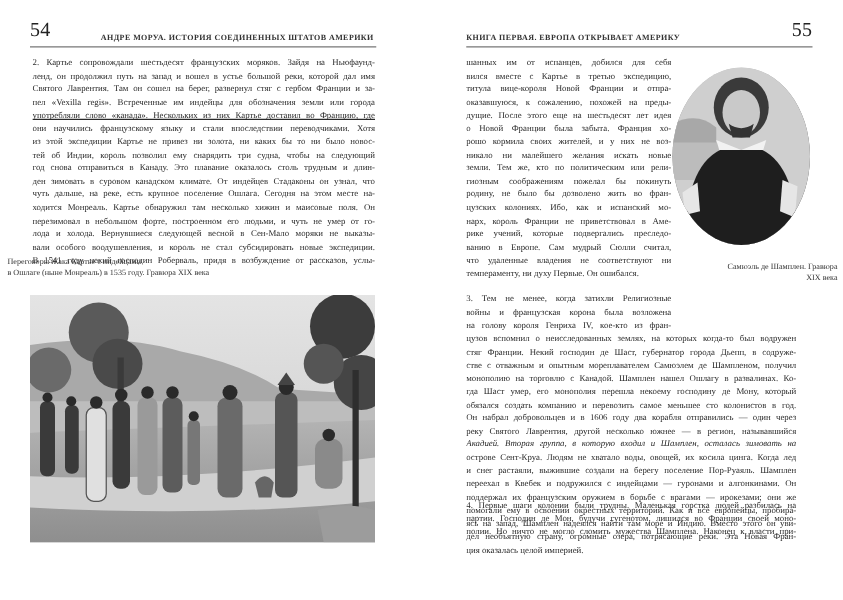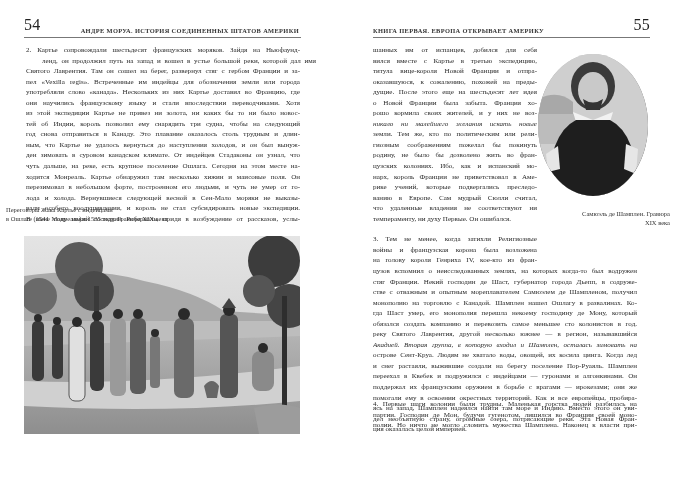--- a/index.html
+++ b/index.html
@@ -58,29 +58,28 @@
 <body>
 
 <div class="page page-left">
   <div class="running-head">
     <span class="folio">54</span>
     <span class="head-title">АНДРЕ МОРУА. ИСТОРИЯ СОЕДИНЕННЫХ ШТАТОВ АМЕРИКИ</span>
   </div>
 
   <div class="para left-para" id="lp2">
       <span class="line" style="width: 274px; white-space: normal; overflow: hidden; height: 10.55px;">2. Картье сопровождали шестьдесят французских моряков. Зайдя на Ньюфаунд-</span>
-      <span class="line" style="width: 274px; white-space: normal; overflow: hidden; height: 10.55px; margin-left: 16px;">ленд, он продолжил путь на запад и вошел в устье большой реки, которой дал имя</span>
+      <span class="line" style="width: 274px; white-space: normal; overflow: hidden; height: 10.55px;">ленд, он продолжил путь на запад и вошел в устье большой реки, которой дал имя</span>
       <span class="line" style="width: 274px; white-space: normal; overflow: hidden; height: 10.55px;">Святого Лаврентия. Там он сошел на берег, развернул стяг с гербом Франции и за-</span>
       <span class="line" style="width: 274px; white-space: normal; overflow: hidden; height: 10.55px;">пел «Vexilla regis». Встреченные им индейцы для обозначения земли или города</span>
-      <span class="line" style="width: 274px; white-space: normal; overflow: hidden; height: 10.55px;">употребляли слово «канада». Нескольких из них Картье доставил во Францию, где</span>
+      <span class="line" style="width: 274px; white-space: normal; overflow: hidden; height: 10.55px; text-decoration: underline;">употребляли слово «канада». Нескольких из них Картье доставил во Францию, где</span>
       <span class="line" style="width: 274px; white-space: normal; overflow: hidden; height: 10.55px;">они научились французскому языку и стали впоследствии переводчиками. Хотя</span>
       <span class="line" style="width: 274px; white-space: normal; overflow: hidden; height: 10.55px;">из этой экспедиции Картье не привез ни золота, ни каких бы то ни было новос-</span>
       <span class="line" style="width: 274px; white-space: normal; overflow: hidden; height: 10.55px;">тей об Индии, король позволил ему снарядить три судна, чтобы на следующий</span>
       <span class="line" style="width: 274px; white-space: normal; overflow: hidden; height: 10.55px;">год снова отправиться в Канаду. Это плавание оказалось столь трудным и длин-</span>
-      <span class="line" style="width: 274px; white-space: normal; overflow: hidden; height: 10.55px;">ным, что Картье не удалось вернуться до наступления холодов, и он был вынуж-</span>
       <span class="line" style="width: 274px; white-space: normal; overflow: hidden; height: 10.55px;">ден зимовать в суровом канадском климате. От индейцев Стадаконы он узнал, что</span>
       <span class="line" style="width: 274px; white-space: normal; overflow: hidden; height: 10.55px;">чуть дальше, на реке, есть крупное поселение Ошлага. Сегодня на этом месте на-</span>
       <span class="line" style="width: 274px; white-space: normal; overflow: hidden; height: 10.55px;">ходится Монреаль. Картье обнаружил там несколько хижин и маисовые поля. Он</span>
       <span class="line" style="width: 274px; white-space: normal; overflow: hidden; height: 10.55px;">перезимовал в небольшом форте, построенном его людьми, и чуть не умер от го-</span>
       <span class="line" style="width: 274px; white-space: normal; overflow: hidden; height: 10.55px;">лода и холода. Вернувшиеся следующей весной в Сен-Мало моряки не выказы-</span>
       <span class="line" style="width: 274px; white-space: normal; overflow: hidden; height: 10.55px;">вали особого воодушевления, и король не стал субсидировать новые экспедиции.</span>
       <span class="line" style="width: 274px; white-space: normal; overflow: hidden; height: 10.55px;">В 1541 году некий господин Роберваль, придя в возбуждение от рассказов, услы-</span>
     </div>
 
   <div class="caption caption-left">
@@ -155,21 +154,21 @@
   </div>
 
   <div class="para right-col-narrow" id="rp1">
       <span class="line" style="width: 164px; white-space: normal; overflow: hidden; height: 10.55px;">шанных им от испанцев, добился для себя</span>
       <span class="line" style="width: 164px; white-space: normal; overflow: hidden; height: 10.55px;">вился вместе с Картье в третью экспедицию,</span>
       <span class="line" style="width: 164px; white-space: normal; overflow: hidden; height: 10.55px;">титула вице-короля Новой Франции и отпра-</span>
       <span class="line" style="width: 164px; white-space: normal; overflow: hidden; height: 10.55px;">оказавшуюся, к сожалению, похожей на преды-</span>
       <span class="line" style="width: 164px; white-space: normal; overflow: hidden; height: 10.55px;">дущие. После этого еще на шестьдесят лет идея</span>
       <span class="line" style="width: 164px; white-space: normal; overflow: hidden; height: 10.55px;">о Новой Франции была забыта. Франция хо-</span>
       <span class="line" style="width: 164px; white-space: normal; overflow: hidden; height: 10.55px;">рошо кормила своих жителей, и у них не воз-</span>
-      <span class="line" style="width: 164px; white-space: normal; overflow: hidden; height: 10.55px; font-style: italic;">никало ни малейшего желания искать новые</span>
+      <span class="line" style="width: 164px; white-space: normal; overflow: hidden; height: 10.55px;">никало ни малейшего желания искать новые</span>
       <span class="line" style="width: 164px; white-space: normal; overflow: hidden; height: 10.55px;">земли. Тем же, кто по политическим или рели-</span>
       <span class="line" style="width: 164px; white-space: normal; overflow: hidden; height: 10.55px;">гиозным соображениям пожелал бы покинуть</span>
       <span class="line" style="width: 164px; white-space: normal; overflow: hidden; height: 10.55px;">родину, не было бы дозволено жить во фран-</span>
       <span class="line" style="width: 164px; white-space: normal; overflow: hidden; height: 10.55px;">цузских колониях. Ибо, как и испанский мо-</span>
       <span class="line" style="width: 164px; white-space: normal; overflow: hidden; height: 10.55px;">нарх, король Франции не приветствовал в Аме-</span>
       <span class="line" style="width: 164px; white-space: normal; overflow: hidden; height: 10.55px;">рике учений, которые подвергались преследо-</span>
       <span class="line" style="width: 164px; white-space: normal; overflow: hidden; height: 10.55px;">ванию в Европе. Сам мудрый Сюлли считал,</span>
       <span class="line" style="width: 164px; white-space: normal; overflow: hidden; height: 10.55px;">что удаленные владения не соответствуют ни</span>
       <span class="line last" style="width: 164px; white-space: normal; overflow: hidden; height: 10.55px;">темпераменту, ни духу Первые. Он ошибался.</span>
     </div>
@@ -199,20 +198,21 @@
       <span class="line" style="width: 164px; white-space: normal; overflow: hidden; height: 10.55px;">войны и французская корона была возложена</span>
       <span class="line" style="width: 164px; white-space: normal; overflow: hidden; height: 10.55px;">на голову короля Генриха IV, кое-кто из фран-</span>
     </div>
   <div class="para right-para3-wide" id="rp3b">
       <span class="line" style="width: 264px; white-space: normal; overflow: hidden; height: 10.55px;">цузов вспомнил о неисследованных землях, на которых когда-то был водружен</span>
       <span class="line" style="width: 264px; white-space: normal; overflow: hidden; height: 10.55px; font-family: Liberation Serif, serif;">стяг Франции. Некий господин де Шаст, губернатор города Дьепп, в содруже-</span>
       <span class="line" style="width: 264px; white-space: normal; overflow: hidden; height: 10.55px;">стве с отважным и опытным мореплавателем Самюэлем де Шампленом, получил</span>
       <span class="line" style="width: 264px; white-space: normal; overflow: hidden; height: 10.55px;">монополию на торговлю с Канадой. Шамплен нашел Ошлагу в развалинах. Ко-</span>
       <span class="line" style="width: 264px; white-space: normal; overflow: hidden; height: 10.55px;">гда Шаст умер, его монополия перешла некоему господину де Мону, который</span>
       <span class="line" style="width: 264px; white-space: normal; overflow: hidden; height: 10.55px;">обязался создать компанию и перевозить самое меньшее сто колонистов в год.</span>
+      <span class="line" style="width: 264px; white-space: normal; overflow: hidden; height: 10.55px;">Он набрал добровольцев и в 1606 году два корабля отправились — один через</span>
       <span class="line" style="width: 264px; white-space: normal; overflow: hidden; height: 10.55px;">реку Святого Лаврентия, другой несколько южнее — в регион, называвшийся</span>
       <span class="line" style="width: 264px; white-space: normal; overflow: hidden; height: 10.55px; font-style: italic;">Акадией. Вторая группа, в которую входил и Шамплен, осталась зимовать на</span>
       <span class="line" style="width: 264px; white-space: normal; overflow: hidden; height: 10.55px;">острове Сент-Круа. Людям не хватало воды, овощей, их косила цинга. Когда лед</span>
       <span class="line" style="width: 264px; white-space: normal; overflow: hidden; height: 10.55px;">и снег растаяли, выжившие создали на берегу поселение Пор-Руаяль. Шамплен</span>
       <span class="line" style="width: 264px; white-space: normal; overflow: hidden; height: 10.55px;">переехал в Квебек и подружился с индейцами — гуронами и алгонкинами. Он</span>
       <span class="line" style="width: 264px; white-space: normal; overflow: hidden; height: 10.55px;">поддержал их французским оружием в борьбе с врагами — ирокезами; они же</span>
       <span class="line" style="width: 264px; white-space: normal; overflow: hidden; height: 10.55px;">помогали ему в освоении окрестных территорий. Как и все европейцы, пробира-</span>
       <span class="line" style="width: 264px; white-space: normal; overflow: hidden; height: 10.55px;">ясь на запад, Шамплен надеялся найти там море и Индию. Вместо этого он уви-</span>
       <span class="line" style="width: 264px; white-space: normal; overflow: hidden; height: 10.55px;">дел необъятную страну, огромные озера, потрясающие реки. Эта Новая Фран-</span>
       <span class="line last" style="width: 264px; white-space: normal; overflow: hidden; height: 10.55px;">ция оказалась целой империей.</span>

